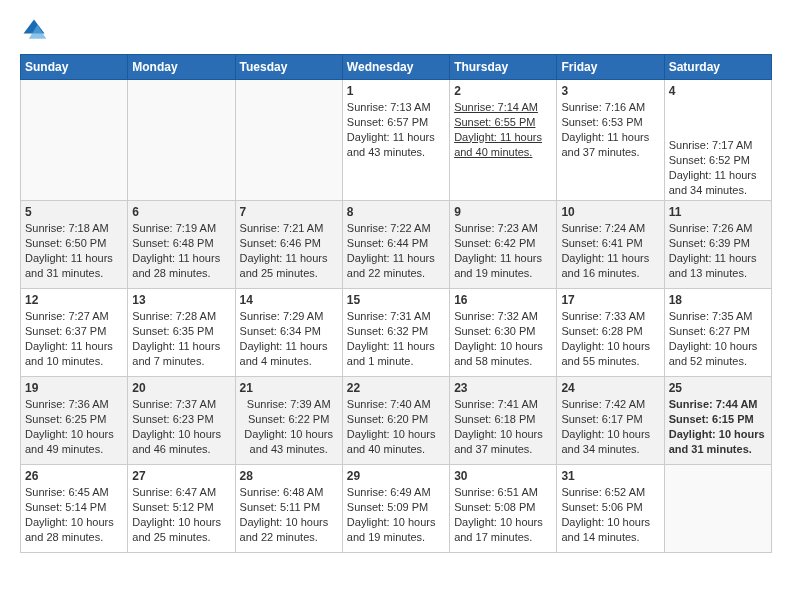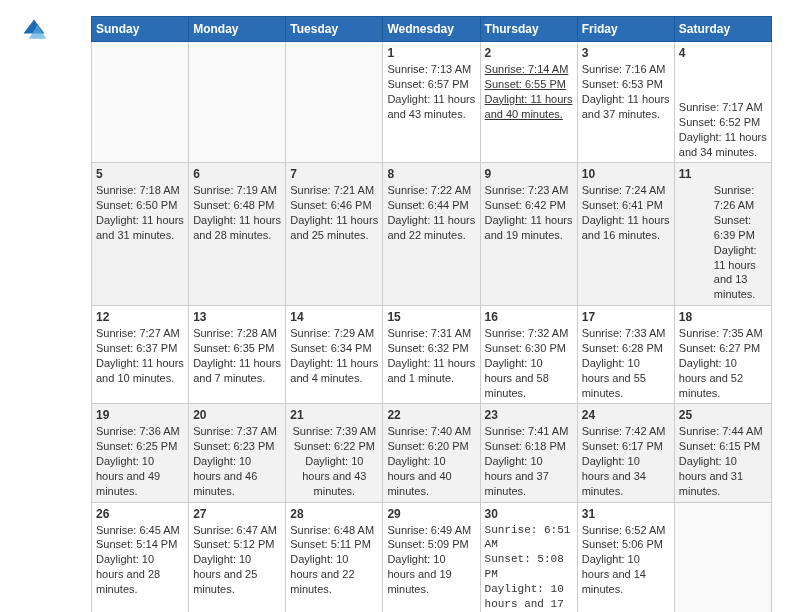--- a/index.html
+++ b/index.html
@@ -8,21 +8,21 @@
       background: #fff;
       width: 792px;
       height: 612px;
       overflow: hidden;
     }
     .page {
       width: 792px;
       height: 484px;
       padding: 16px 20px 10px 20px;
       display: flex;
-      gap: 39px;
+      flex-direction: column;
     }
     .header {
       display: flex;
       justify-content: space-between;
       align-items: flex-start;
       margin-bottom: 10px;
     }
     .logo {
       display: flex;
       align-items: center;
@@ -192,21 +192,21 @@
 Daylight: 11 hours and 19 minutes.</div>
           </td>
           <td>
             <span class="day-number">10</span>
             <div class="day-info" style="white-space: pre-line;">Sunrise: 7:24 AM
 Sunset: 6:41 PM
 Daylight: 11 hours and 16 minutes.</div>
           </td>
           <td>
             <span class="day-number">11</span>
-            <div class="day-info" style="white-space: pre-line; margin-left: 35px;">Sunrise: 7:26 AM
+            <div class="day-info" style="white-space: pre-line;">Sunrise: 7:26 AM
 Sunset: 6:39 PM
 Daylight: 11 hours and 13 minutes.</div>
           </td>
         </tr>
         <tr>
           <td>
             <span class="day-number">12</span>
             <div class="day-info" style="white-space: pre-line;">Sunrise: 7:27 AM
 Sunset: 6:37 PM
 Daylight: 11 hours and 10 minutes.</div>
@@ -280,21 +280,21 @@
 Daylight: 10 hours and 37 minutes.</div>
           </td>
           <td>
             <span class="day-number">24</span>
             <div class="day-info" style="white-space: pre-line;">Sunrise: 7:42 AM
 Sunset: 6:17 PM
 Daylight: 10 hours and 34 minutes.</div>
           </td>
           <td>
             <span class="day-number">25</span>
-            <div class="day-info" style="white-space: pre-line;">Sunrise: 7:44 AM
+            <div class="day-info" style="white-space: pre-line; font-weight: bold;">Sunrise: 7:44 AM
 Sunset: 6:15 PM
 Daylight: 10 hours and 31 minutes.</div>
           </td>
         </tr>
         <tr>
           <td>
             <span class="day-number">26</span>
             <div class="day-info" style="white-space: pre-line;">Sunrise: 6:45 AM
 Sunset: 5:14 PM
 Daylight: 10 hours and 28 minutes.</div>
@@ -312,21 +312,21 @@
 Daylight: 10 hours and 22 minutes.</div>
           </td>
           <td>
             <span class="day-number">29</span>
             <div class="day-info" style="white-space: pre-line;">Sunrise: 6:49 AM
 Sunset: 5:09 PM
 Daylight: 10 hours and 19 minutes.</div>
           </td>
           <td>
             <span class="day-number">30</span>
-            <div class="day-info" style="white-space: pre-line; font-family: Liberation Mono, monospace;">Sunrise: 6:51 AM
+            <div class="day-info" style="white-space: pre-line;">Sunrise: 6:51 AM
 Sunset: 5:08 PM
 Daylight: 10 hours and 17 minutes.</div>
           </td>
           <td>
             <span class="day-number">31</span>
             <div class="day-info" style="white-space: pre-line;">Sunrise: 6:52 AM
 Sunset: 5:06 PM
 Daylight: 10 hours and 14 minutes.</div>
           </td>
           <td class="empty-cell"></td>

